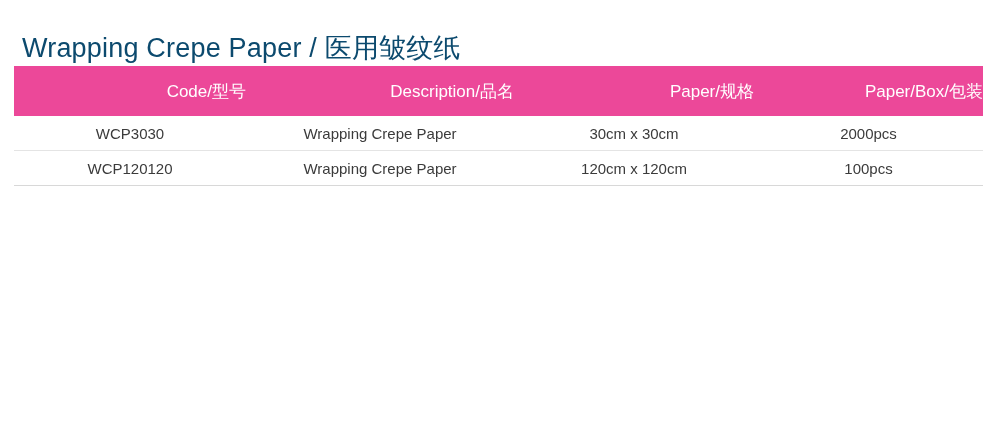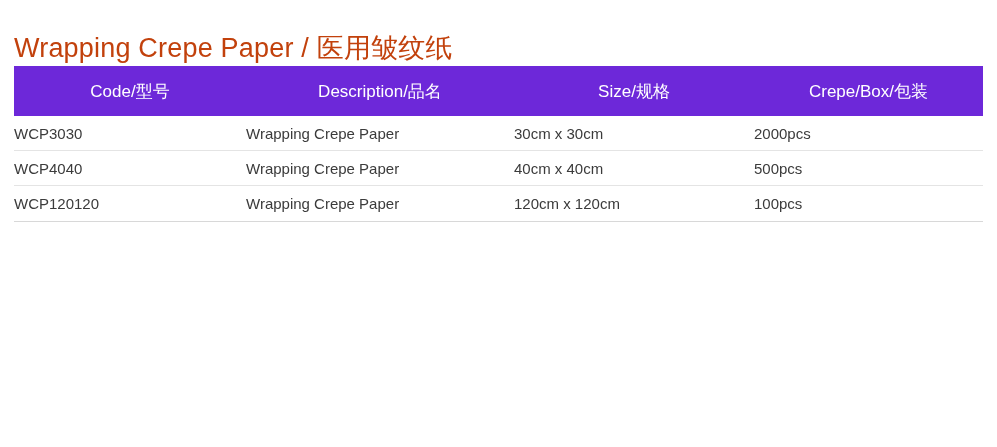--- a/index.html
+++ b/index.html
@@ -14,55 +14,55 @@
     overflow: hidden;
   }
   .page {
     width: 997px;
     height: 447px;
     position: relative;
     box-sizing: border-box;
   }
   .page-title {
     position: absolute;
-    left: 14px;
+    left: 22px;
     top: 12px;
     font-size: 27px;
     font-weight: 400;
-    color: #c2410c;
+    color: #0c4a6e;
     letter-spacing: 0.2px;
     white-space: nowrap;
   }
   .table-wrap {
     position: absolute;
     left: 14px;
     top: 66px;
     width: 969px;
   }
   table.spec-table {
     border-collapse: collapse;
     width: 969px;
     table-layout: fixed;
   }
   table.spec-table thead th {
-    background: #6d28d9;
+    background: #ec4899;
     color: #ffffff;
     font-size: 17px;
     font-weight: 400;
     height: 50px;
-    text-align: center;
+    text-align: right;
     vertical-align: middle;
     border: none;
     padding: 0;
   }
   table.spec-table tbody td {
     font-size: 15px;
     color: #3b3b3b;
     height: 34.2px;
-    text-align: left;
+    text-align: center;
     vertical-align: middle;
     border: none;
     padding: 0;
     font-weight: 400;
   }
   table.spec-table tbody tr {
     border-bottom: 1px solid #e4e4e4;
   }
   table.spec-table tbody tr:last-child {
     border-bottom: 1px solid #d8d8d8;
@@ -84,36 +84,30 @@
       <colgroup>
         <col class="col-code">
         <col class="col-desc">
         <col class="col-size">
         <col class="col-unit">
       </colgroup>
       <thead>
         <tr>
           <th>Code/型号</th>
           <th>Description/品名</th>
-          <th>Size/规格</th>
-          <th>Crepe/Box/包装</th>
+          <th>Paper/规格</th>
+          <th>Paper/Box/包装</th>
         </tr>
       </thead>
       <tbody>
         <tr>
           <td>WCP3030</td>
           <td>Wrapping Crepe Paper</td>
           <td>30cm x 30cm</td>
           <td>2000pcs</td>
-        </tr>
-        <tr>
-          <td>WCP4040</td>
-          <td>Wrapping Crepe Paper</td>
-          <td>40cm x 40cm</td>
-          <td>500pcs</td>
         </tr>
         <tr>
           <td>WCP120120</td>
           <td>Wrapping Crepe Paper</td>
           <td>120cm x 120cm</td>
           <td>100pcs</td>
         </tr>
       </tbody>
     </table>
   </div>

